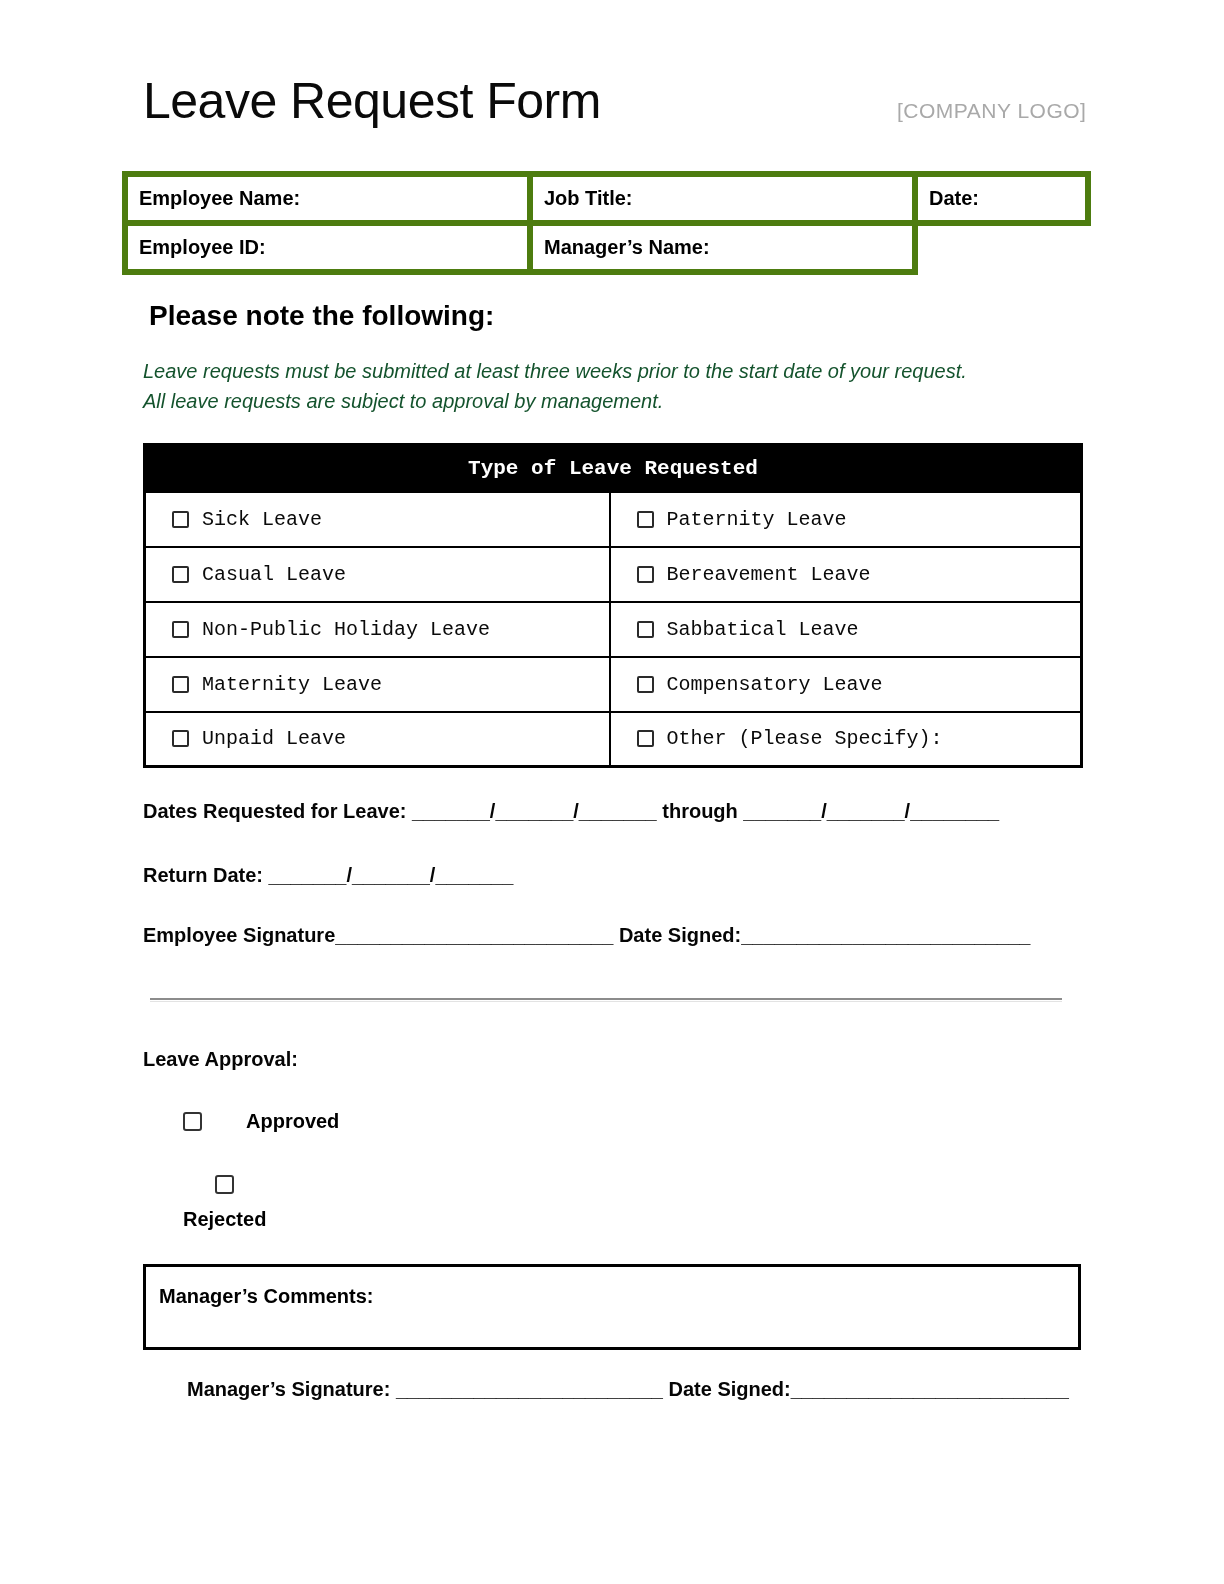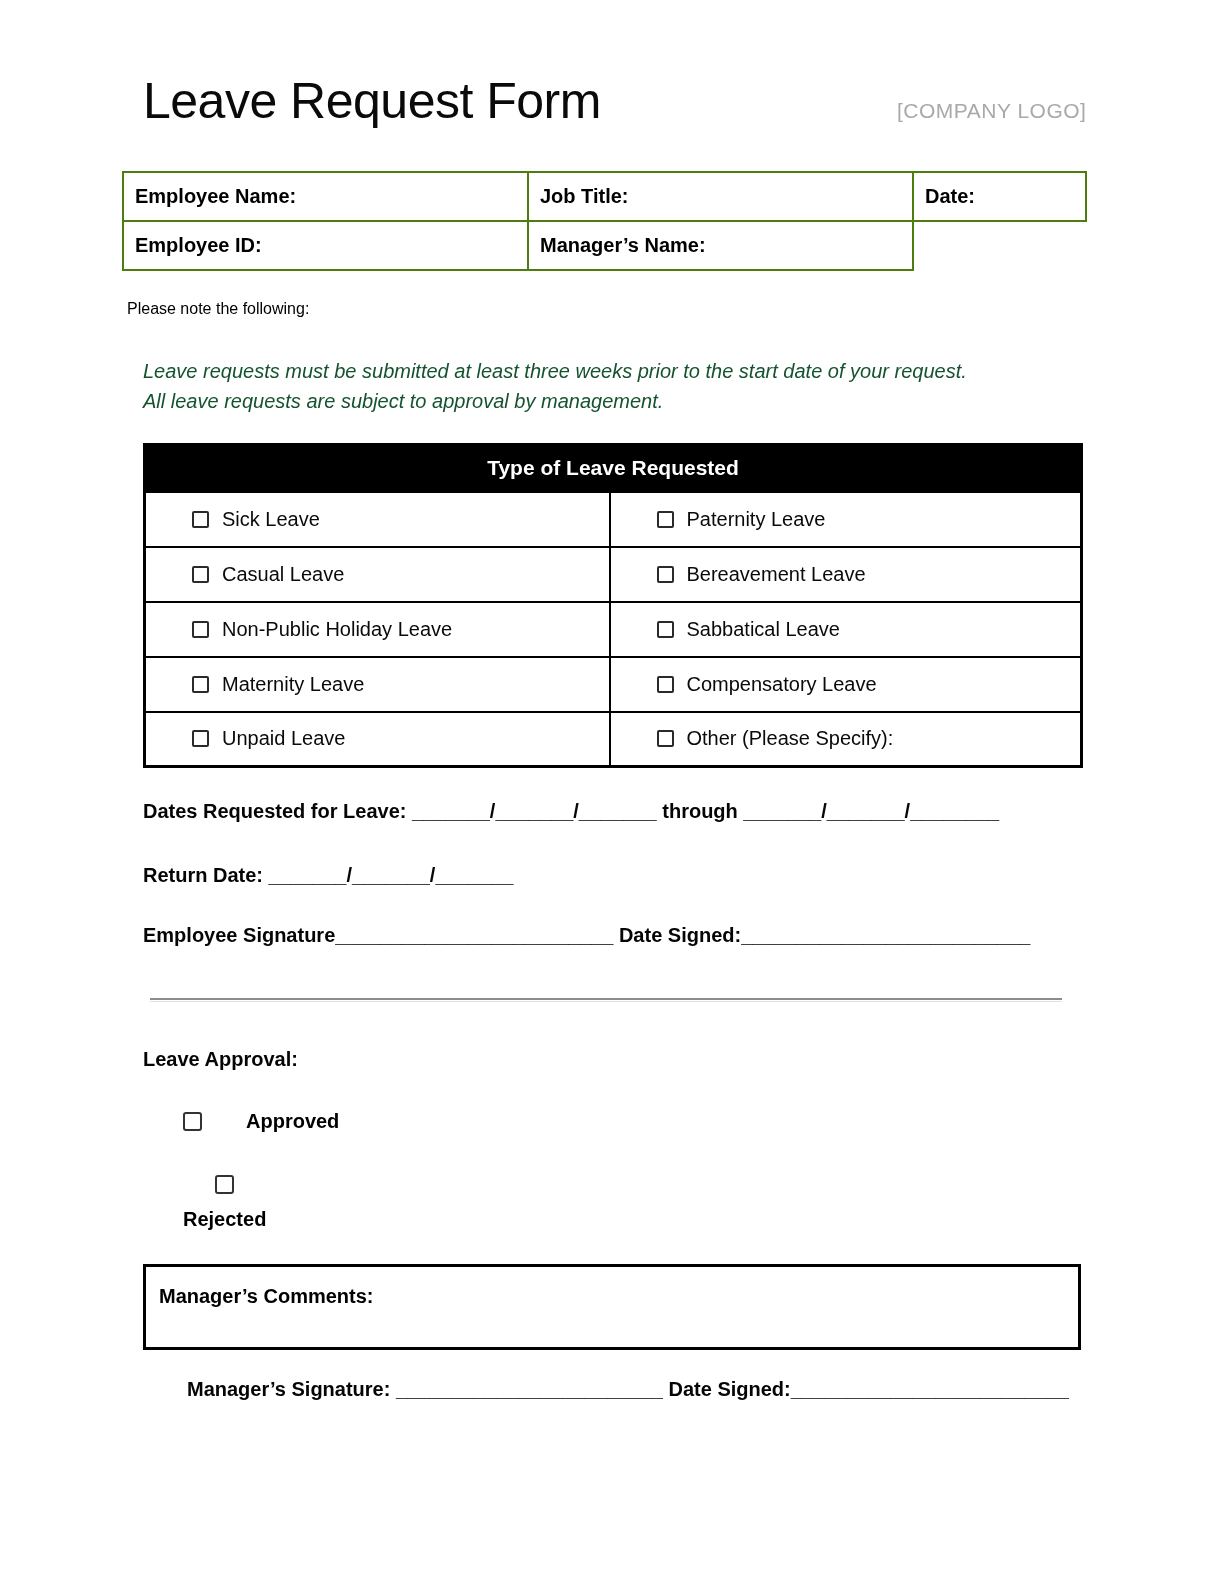--- a/index.html
+++ b/index.html
@@ -21,54 +21,55 @@
     position:absolute; left:897px; top:99px;
     font-size:21px; font-weight:400; color:#a9a9a9; letter-spacing:0.5px;
   }
 
   
   table.info {
     position:absolute; left:122px; top:171px;
     border-collapse:collapse; table-layout:fixed;
   }
   table.info td {
-    border:2px solid #4d7c0f;
+    border:6px solid #4d7c0f;
     height:49px;
     padding:0 8px 0 11px;
     vertical-align:middle;
     font-size:20px; font-weight:700;
   }
   table.info td.nocell { border:none; }
   .w1{width:405px;} .w2{width:385px;} .w3{width:173px;}
 
   .note-heading {
-    position:absolute; left:127px; top:300px;
-    font-size:16px; font-weight:400;
+    position:absolute; left:149px; top:300px;
+    font-size:28px; font-weight:700;
   }
   .note-body {
     position:absolute; left:143px; top:356px;
     font-size:20px; font-style:italic; line-height:30px; color:#14532d;
   }
 
   
   table.leave {
     position:absolute; left:143px; top:443px;
     border-collapse:collapse; table-layout:fixed;
     border:3px solid #000;
+    font-family:Liberation Mono, monospace;
   }
   table.leave th {
     background:#000; color:#fff;
     height:47px; font-size:21px; font-weight:700;
     text-align:center; vertical-align:middle;
     border:3px solid #000;
   }
   table.leave td {
     border:2px solid #000;
     height:55px; vertical-align:middle;
-    padding-left:46px;
+    padding-left:26px;
   }
   .lw1{width:465px;} .lw2{width:472px;}
   .cellrow { display:flex; align-items:center; gap:13px; }
   .cellrow .lbl { font-size:20px; font-weight:400; color:#0a0a0a; }
 
   .cb {
     display:inline-block; flex:none;
     width:17px; height:17px;
     border:2px solid #2a2a2a; border-radius:2px;
     background:#fff;

